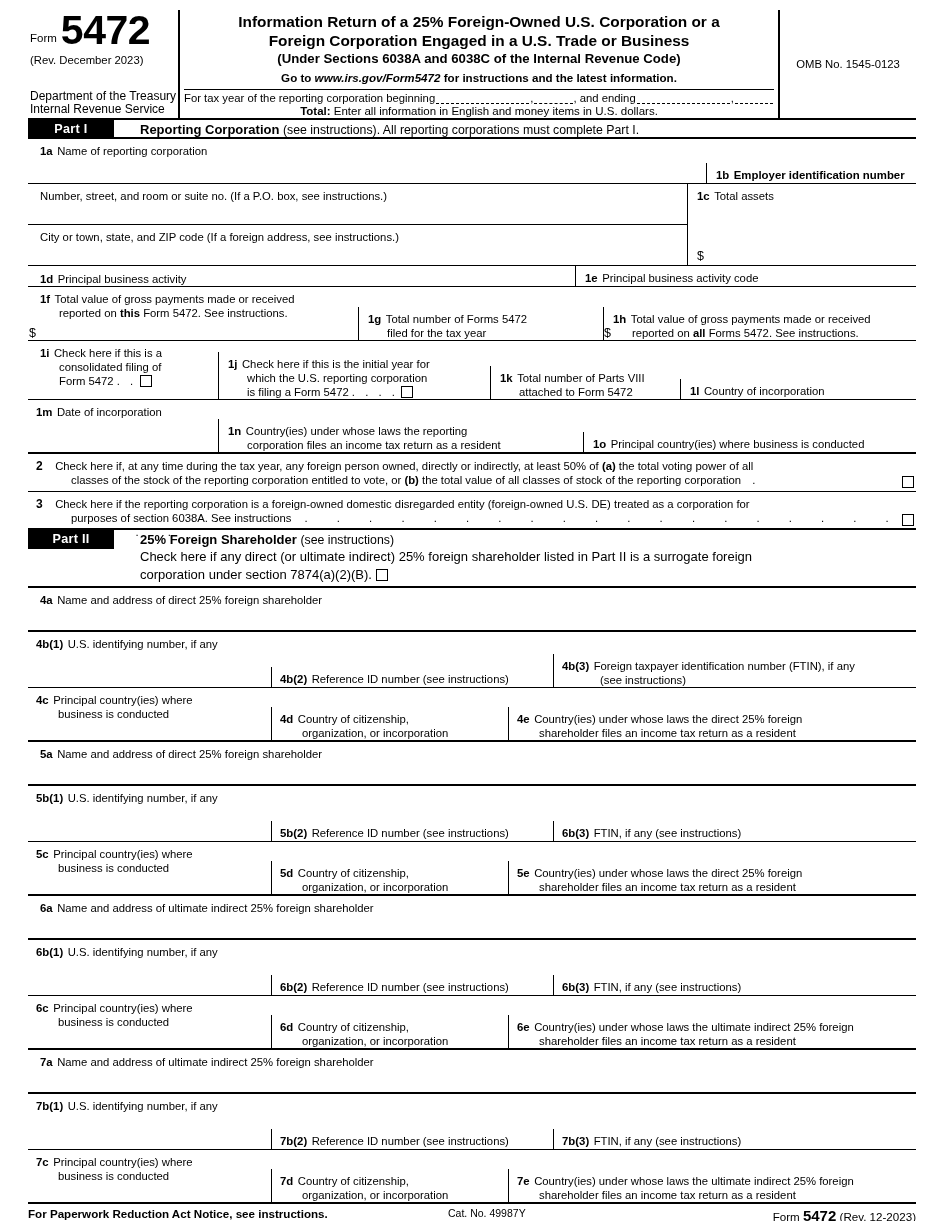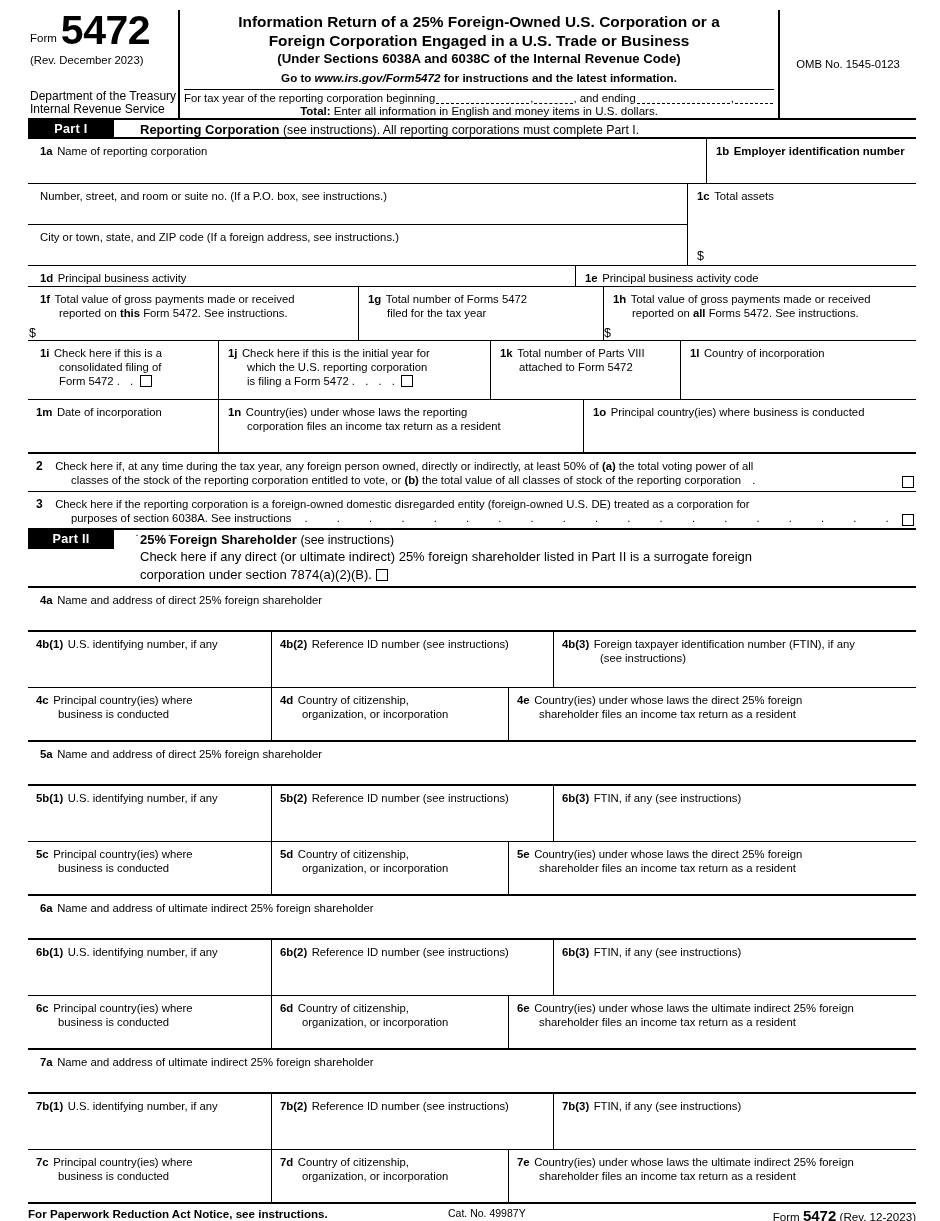--- a/index.html
+++ b/index.html
@@ -18,21 +18,21 @@
     width: 940px; height: 1221px;
     padding: 10px 24px 0 28px;
   }
   .sheet { position: relative; width: 888px; }
 
   
   .thick  { border-top: 2.5px solid #000; }
   .thin   { border-top: 1px solid #000; }
   .vthin  { border-left: 1px solid #000; }
 
-  .row { display: flex; position: relative; }
+  .row { display: flex; position: relative; align-items: flex-end; }
   .cell { position: relative; padding: 2px 0 0 0; }
   .txt { font-size: 11.3px; line-height: 13.5px; }
 
   
   .hdr { display: flex; border-bottom: 0; }
   .hdr-left {
     width: 150px; position: relative; padding-bottom: 2px;
   }
   .formrow { display: flex; align-items: flex-end; padding-left: 2px; }
   .formword { font-size: 11.5px; padding-bottom: 6px; padding-right: 4px;}

